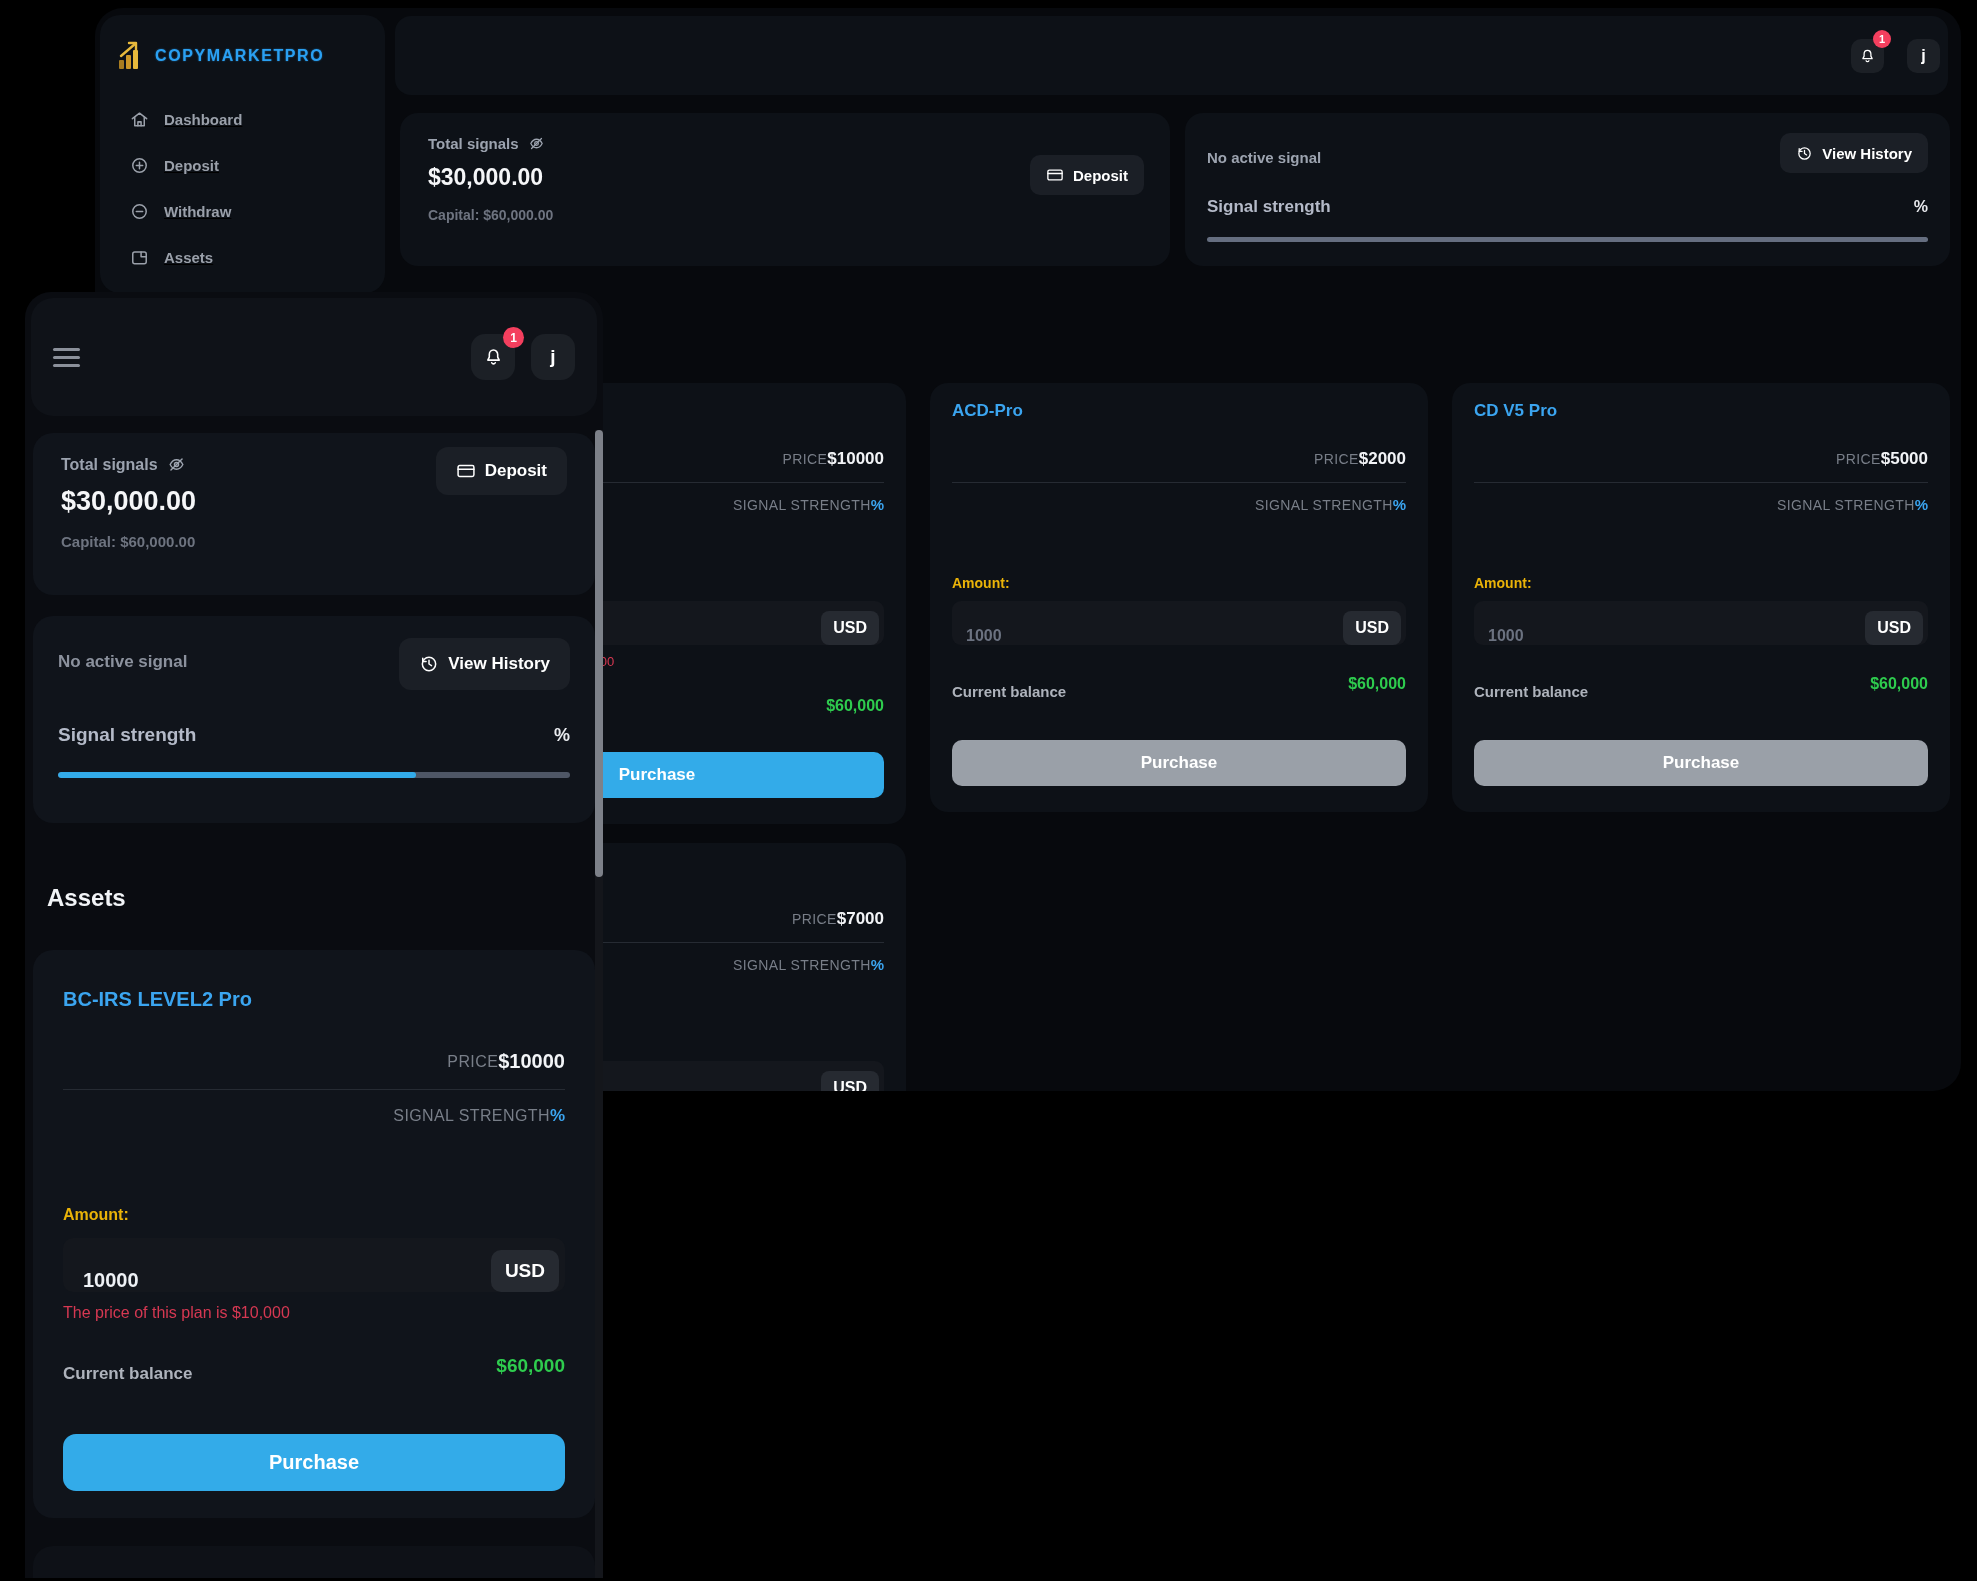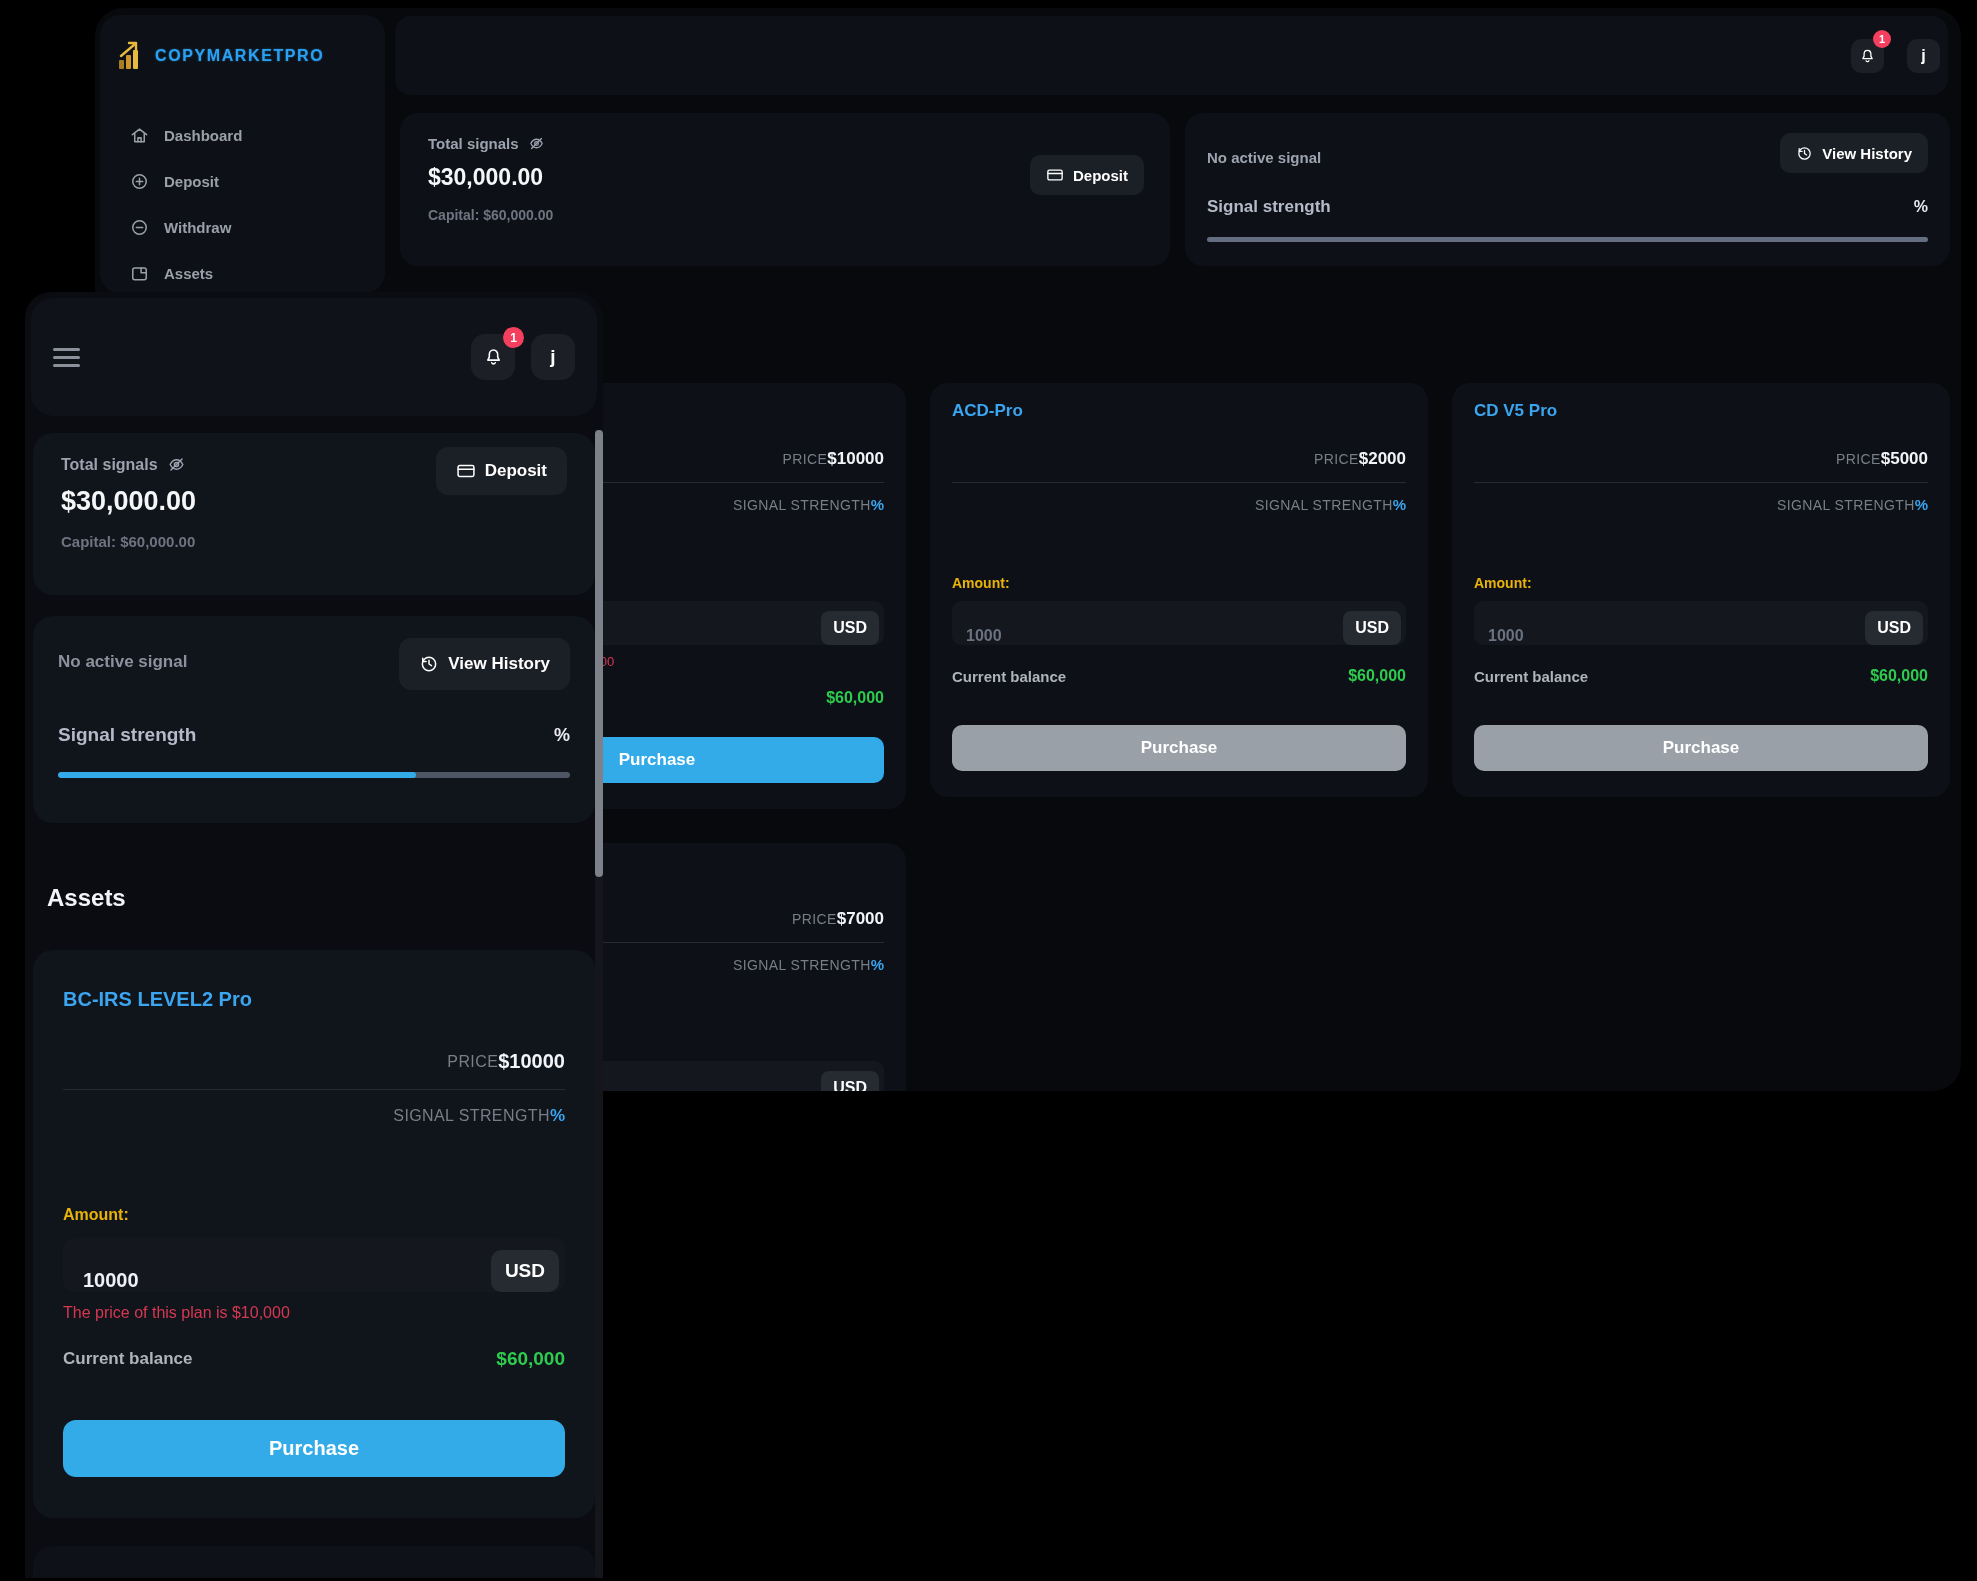--- a/index.html
+++ b/index.html
@@ -8,21 +8,21 @@
 
   
   .desktop{position:absolute;left:95px;top:8px;width:1866px;height:1083px;
            background:#07090d;border-radius:28px;overflow:hidden;}
 
   .sidebar{position:absolute;left:5px;top:7px;width:285px;height:278px;
            background:#0d1117;border-radius:20px;}
   .logo-row{display:flex;align-items:center;gap:10px;margin:26px 0 16px 18px;}
   .logo-text{color:#2aa0f2;font-size:16px;font-weight:800;letter-spacing:1.6px;
              text-shadow:0 0 2px rgba(42,160,242,.55);}
-  .nav{margin-top:56px;}
+  .nav{margin-top:40px;text-decoration:underline;}
   .nav-item{display:flex;align-items:center;gap:15px;color:#9aa0aa;font-size:15px;
             font-weight:700;margin:0 0 27px 30px;}
   .nav-item svg{flex:0 0 auto;}
 
   .topbar{position:absolute;left:300px;top:8px;width:1553px;height:79px;
           background:#0d1117;border-radius:16px;}
   .icon-btn{position:absolute;top:23px;width:33px;height:34px;background:#1c2026;
             border-radius:10px;display:flex;align-items:center;justify-content:center;color:#fff;}
   .badge{position:absolute;top:-9px;right:-7px;width:18px;height:18px;border-radius:50%;
          background:#f43f5e;color:#fff;font-size:11px;font-weight:800;display:flex;
@@ -54,21 +54,21 @@
   .divider{height:1px;background:#262b33;margin:13px 0;}
   .amt{color:#eab308;font-size:14px;font-weight:700;margin-top:62px;}
   .inrow{margin-top:10px;height:44px;background:#14171d;border-radius:9px;display:flex;
          align-items:flex-end;justify-content:space-between;padding:0 5px 0 14px;}
   .inval{font-size:16px;font-weight:700;color:#6b7280;}
   .inval.typed{color:#eef1f5;}
   .chip{background:#262a31;color:#fff;font-weight:800;font-size:16px;border-radius:8px;
         padding:8px 12px;}
   .warn{color:#d63852;font-size:13px;margin-top:9px;}
   .balrow{display:flex;justify-content:space-between;align-items:center;margin-top:22px;}
-  .bal-lbl{color:#aeb3bc;font-size:15px;font-weight:700;}
+  .bal-lbl{color:#aeb3bc;font-size:15px;font-weight:700;margin-top:16px;}
   .bal-val{color:#2ecc4e;font-size:16px;font-weight:800;}
   .cta{margin-top:40px;height:46px;width:100%;border-radius:10px;border:none;
        font-family:"Liberation Sans",sans-serif;font-weight:800;font-size:17px;color:#fff;display:block;}
   .cta.gray{background:#9aa0a8;}
   .cta.blue{background:#33abe9;}
   .mt-first{margin-top:28px;}
 
   
   .overlay{position:absolute;left:25px;top:292px;width:578px;height:1286px;
            background:#0a0c11;border-radius:26px 26px 0 0;overflow:hidden;z-index:5;}

